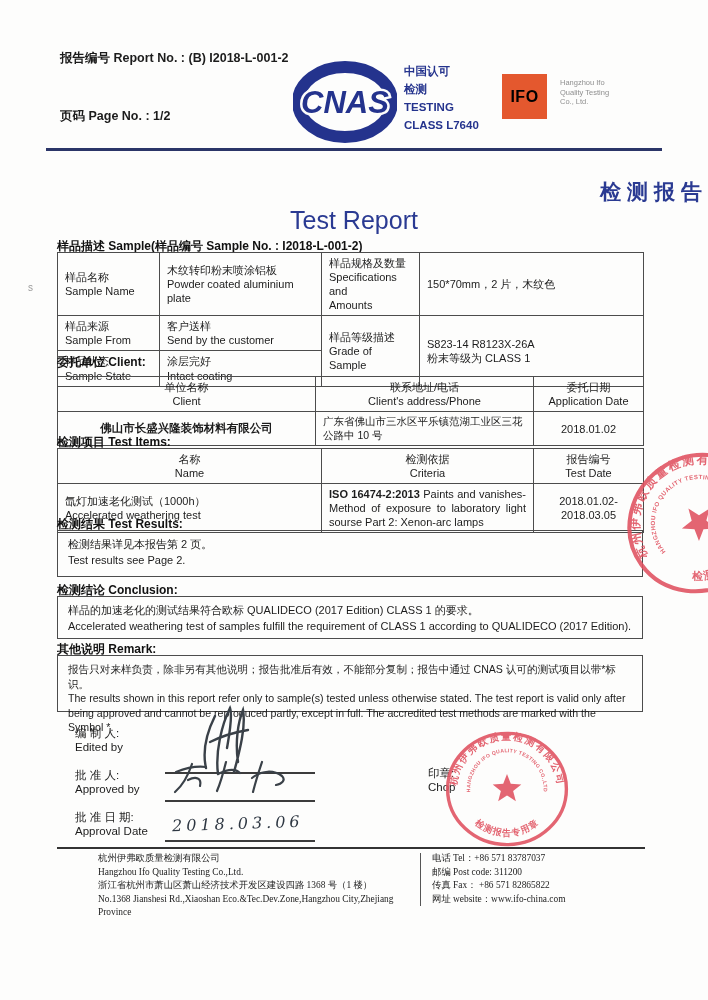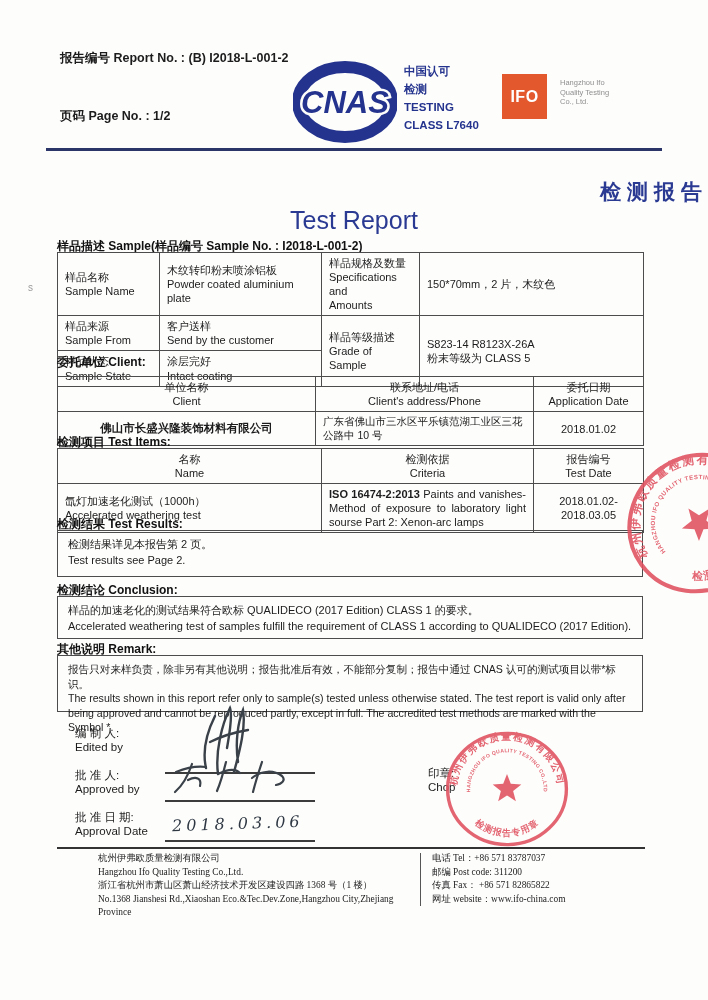--- a/index.html
+++ b/index.html
@@ -9,21 +9,21 @@
     background:#fdfdfc; overflow:hidden; color:#1c1c1c;
     font-family:"Liberation Sans","DejaVu Sans",sans-serif;
   }
   
   .report-no { position:absolute; left:60px; top:50px; font-size:12.5px; font-weight:bold; }
   .page-no   { position:absolute; left:60px; top:108px; font-size:12.5px; font-weight:bold; }
   .cnas-logo { position:absolute; left:293px; top:60px; width:104px; height:84px; }
   .accred    { position:absolute; left:404px; top:62px; line-height:18px; font-size:11.5px;
                font-weight:bold; color:#24338d; }
   .ifo-box   { position:absolute; left:502px; top:74px; width:45px; height:45px; background:#e4582e;
-               color:#ffffff; font-weight:bold; font-size:16px; display:flex; align-items:center;
+               color:#000000; font-weight:bold; font-size:16px; display:flex; align-items:center;
                justify-content:center; letter-spacing:.5px; }
   .ifo-cap   { position:absolute; left:560px; top:78px; font-size:7.5px; color:#8f8f8f; line-height:9.5px; }
   .head-rule { position:absolute; left:46px; top:148px; width:616px; height:3px; background:#2b3568; }
   .edge-mark { position:absolute; left:28px; top:282px; font-size:10px; color:#9a9a9a; }
   
   .title-zh { position:absolute; left:0; top:178px; width:100%; text-align:right;
               font-size:21px; font-weight:bold; color:#2a3a92; letter-spacing:6px; }
   .title-en { position:absolute; left:0; top:206px; width:100%; text-align:center;
               font-size:25px; color:#2a3a92; }
   
@@ -137,21 +137,21 @@
       <td class="lab">
         <div>客户送样</div>
             <div>Send by the customer</div>
           </td>
       <td class="lab" rowspan="2">
         <div>样品等级描述</div>
             <div>Grade of Sample</div>
           </td>
       <td class="lab" rowspan="2">
         <div>S823-14 R8123X-26A</div>
-            <div>粉末等级为 CLASS 5</div>
+            <div>粉末等级为 CLASS 1</div>
           </td>
     </tr>
     <tr>
       <td class="lab">
         <div>样品状态</div>
             <div>Sample State</div>
           </td>
       <td class="lab">
         <div>涂层完好</div>
             <div>Intact coating</div>

